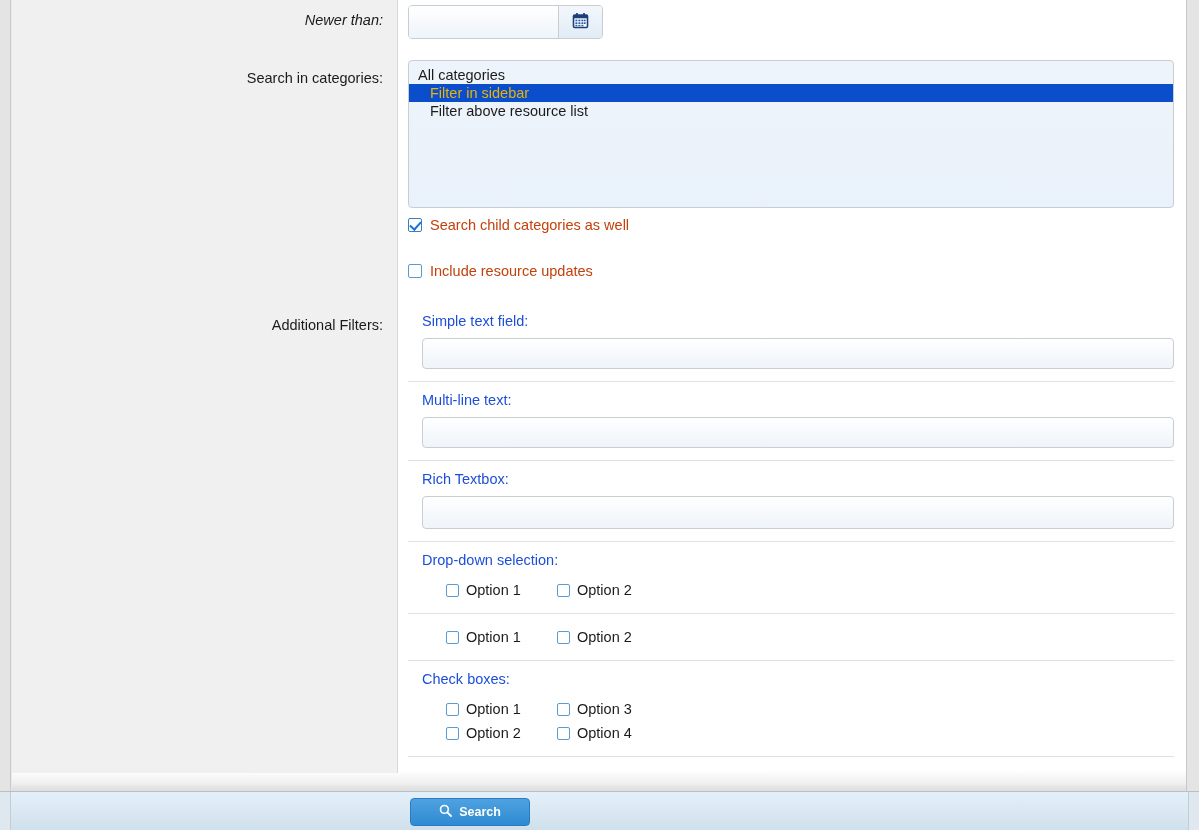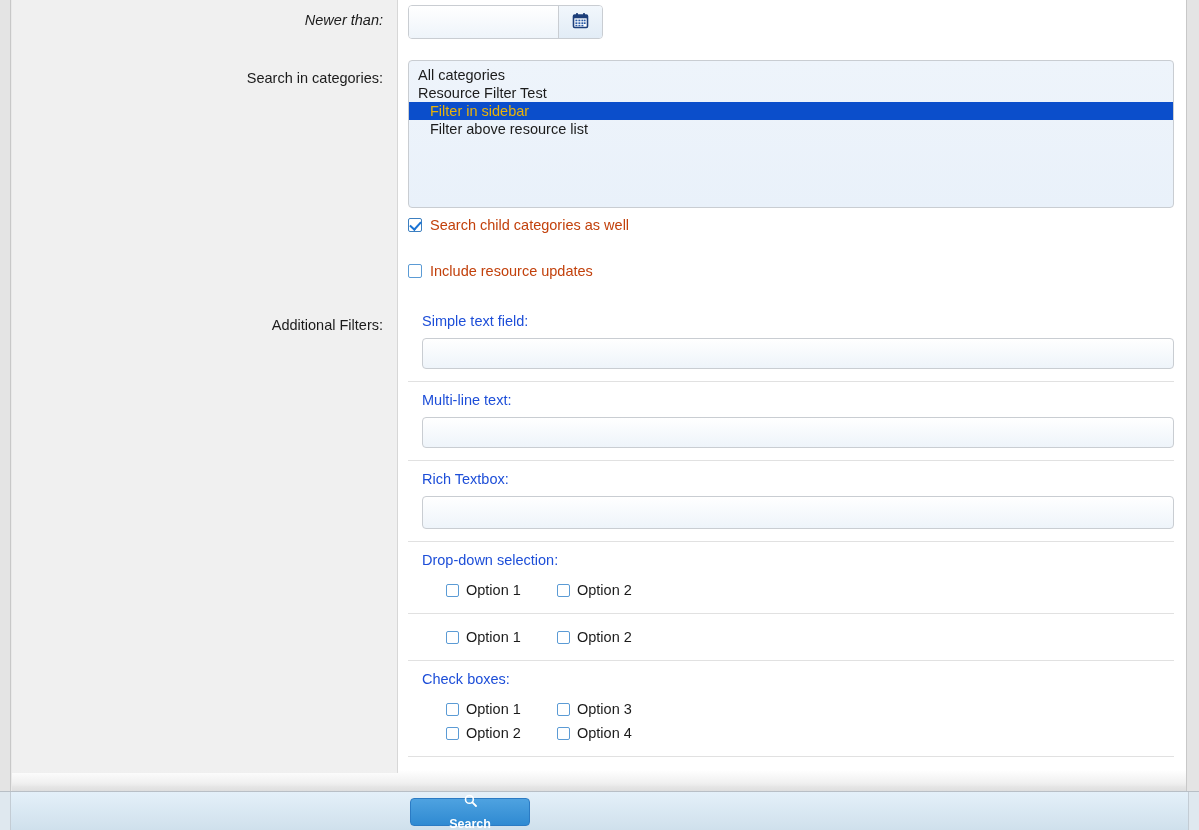--- a/index.html
+++ b/index.html
@@ -230,21 +230,20 @@
     border: 1px solid #2b7bc4;
     border-radius: 4px;
     background: linear-gradient(#4ea2e0, #2f8ad2);
     color: #ffffff;
     font-family: "Liberation Sans", sans-serif;
     font-size: 12.5px;
     font-weight: bold;
     display: flex; align-items: center; justify-content: center;
     gap: 7px;
     cursor: pointer;
-    flex-direction: column;
   }
   .search-btn .mag { display: block; }
 </style>
 </head>
 <body>
 
 <div class="page">
 
   <div class="chrome-left"></div>
   <div class="chrome-right"></div>
@@ -282,21 +281,20 @@
         </div>
       </div>
     </div>
 
     <div class="row row-cats">
       <div class="label-cell">Search in categories:</div>
       <div class="field-cell">
 
         <div class="listbox">
           <div class="lb-option">All categories</div>
-          <div class="lb-option">Resource Filter Test</div>
           <div class="lb-option indent selected">Filter in sidebar</div>
           <div class="lb-option indent">Filter above resource list</div>
         </div>
 
         <div class="cb-line first">
           <span class="chk on"></span>
           <span>Search child categories as well</span>
         </div>
 
         <div class="cb-line second">

